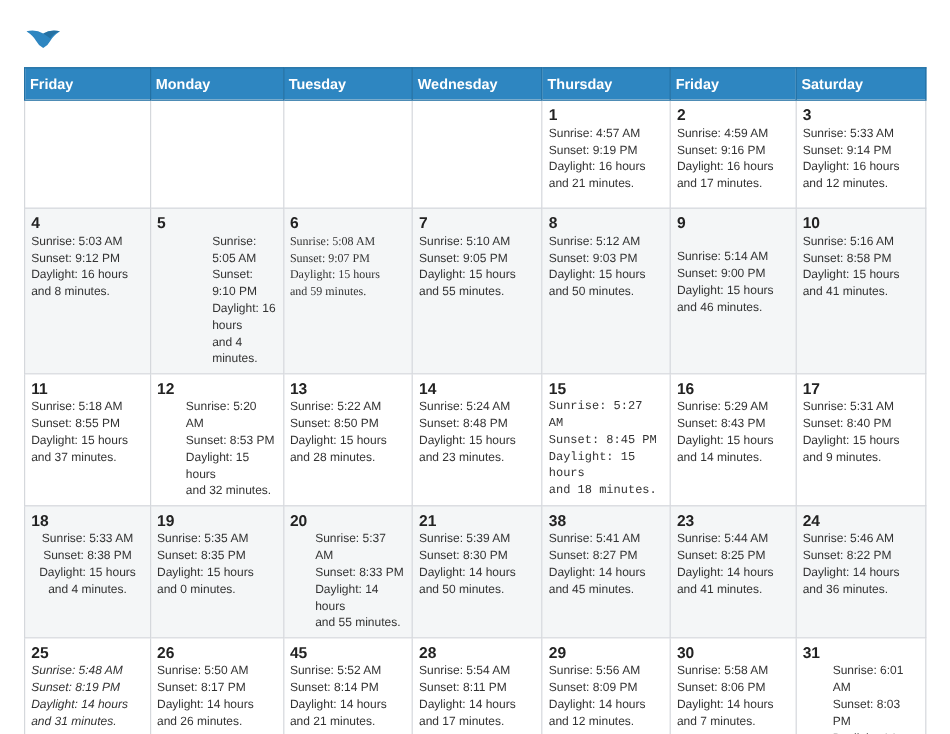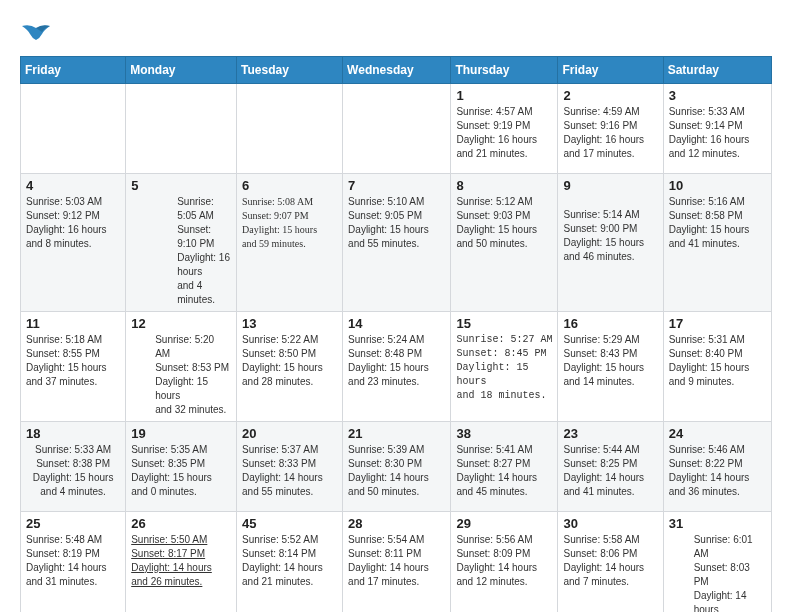--- a/index.html
+++ b/index.html
@@ -250,21 +250,21 @@
         </td>
         <td>
           <span class="day-number">19</span>
           <div class="day-info" style="white-space: pre-line;">Sunrise: 5:35 AM
 Sunset: 8:35 PM
 Daylight: 15 hours
 and 0 minutes.</div>
         </td>
         <td>
           <span class="day-number">20</span>
-          <div class="day-info" style="white-space: pre-line;">Sunrise: 5:37 AM
+          <div class="day-info" style="white-space: pre-line; margin-left: 21px;">Sunrise: 5:37 AM
 Sunset: 8:33 PM
 Daylight: 14 hours
 and 55 minutes.</div>
         </td>
         <td>
           <span class="day-number">21</span>
           <div class="day-info" style="white-space: pre-line;">Sunrise: 5:39 AM
 Sunset: 8:30 PM
 Daylight: 14 hours
 and 50 minutes.</div>
@@ -287,28 +287,28 @@
           <span class="day-number">24</span>
           <div class="day-info" style="white-space: pre-line;">Sunrise: 5:46 AM
 Sunset: 8:22 PM
 Daylight: 14 hours
 and 36 minutes.</div>
         </td>
       </tr>
       <tr>
         <td>
           <span class="day-number">25</span>
-          <div class="day-info" style="white-space: pre-line;">Sunrise: 5:48 AM
+          <div class="day-info" style="white-space: pre-line; font-style: italic;">Sunrise: 5:48 AM
 Sunset: 8:19 PM
 Daylight: 14 hours
 and 31 minutes.</div>
         </td>
         <td>
           <span class="day-number">26</span>
-          <div class="day-info" style="white-space: pre-line; text-decoration: underline;">Sunrise: 5:50 AM
+          <div class="day-info" style="white-space: pre-line;">Sunrise: 5:50 AM
 Sunset: 8:17 PM
 Daylight: 14 hours
 and 26 minutes.</div>
         </td>
         <td>
           <span class="day-number">45</span>
           <div class="day-info" style="white-space: pre-line;">Sunrise: 5:52 AM
 Sunset: 8:14 PM
 Daylight: 14 hours
 and 21 minutes.</div>

